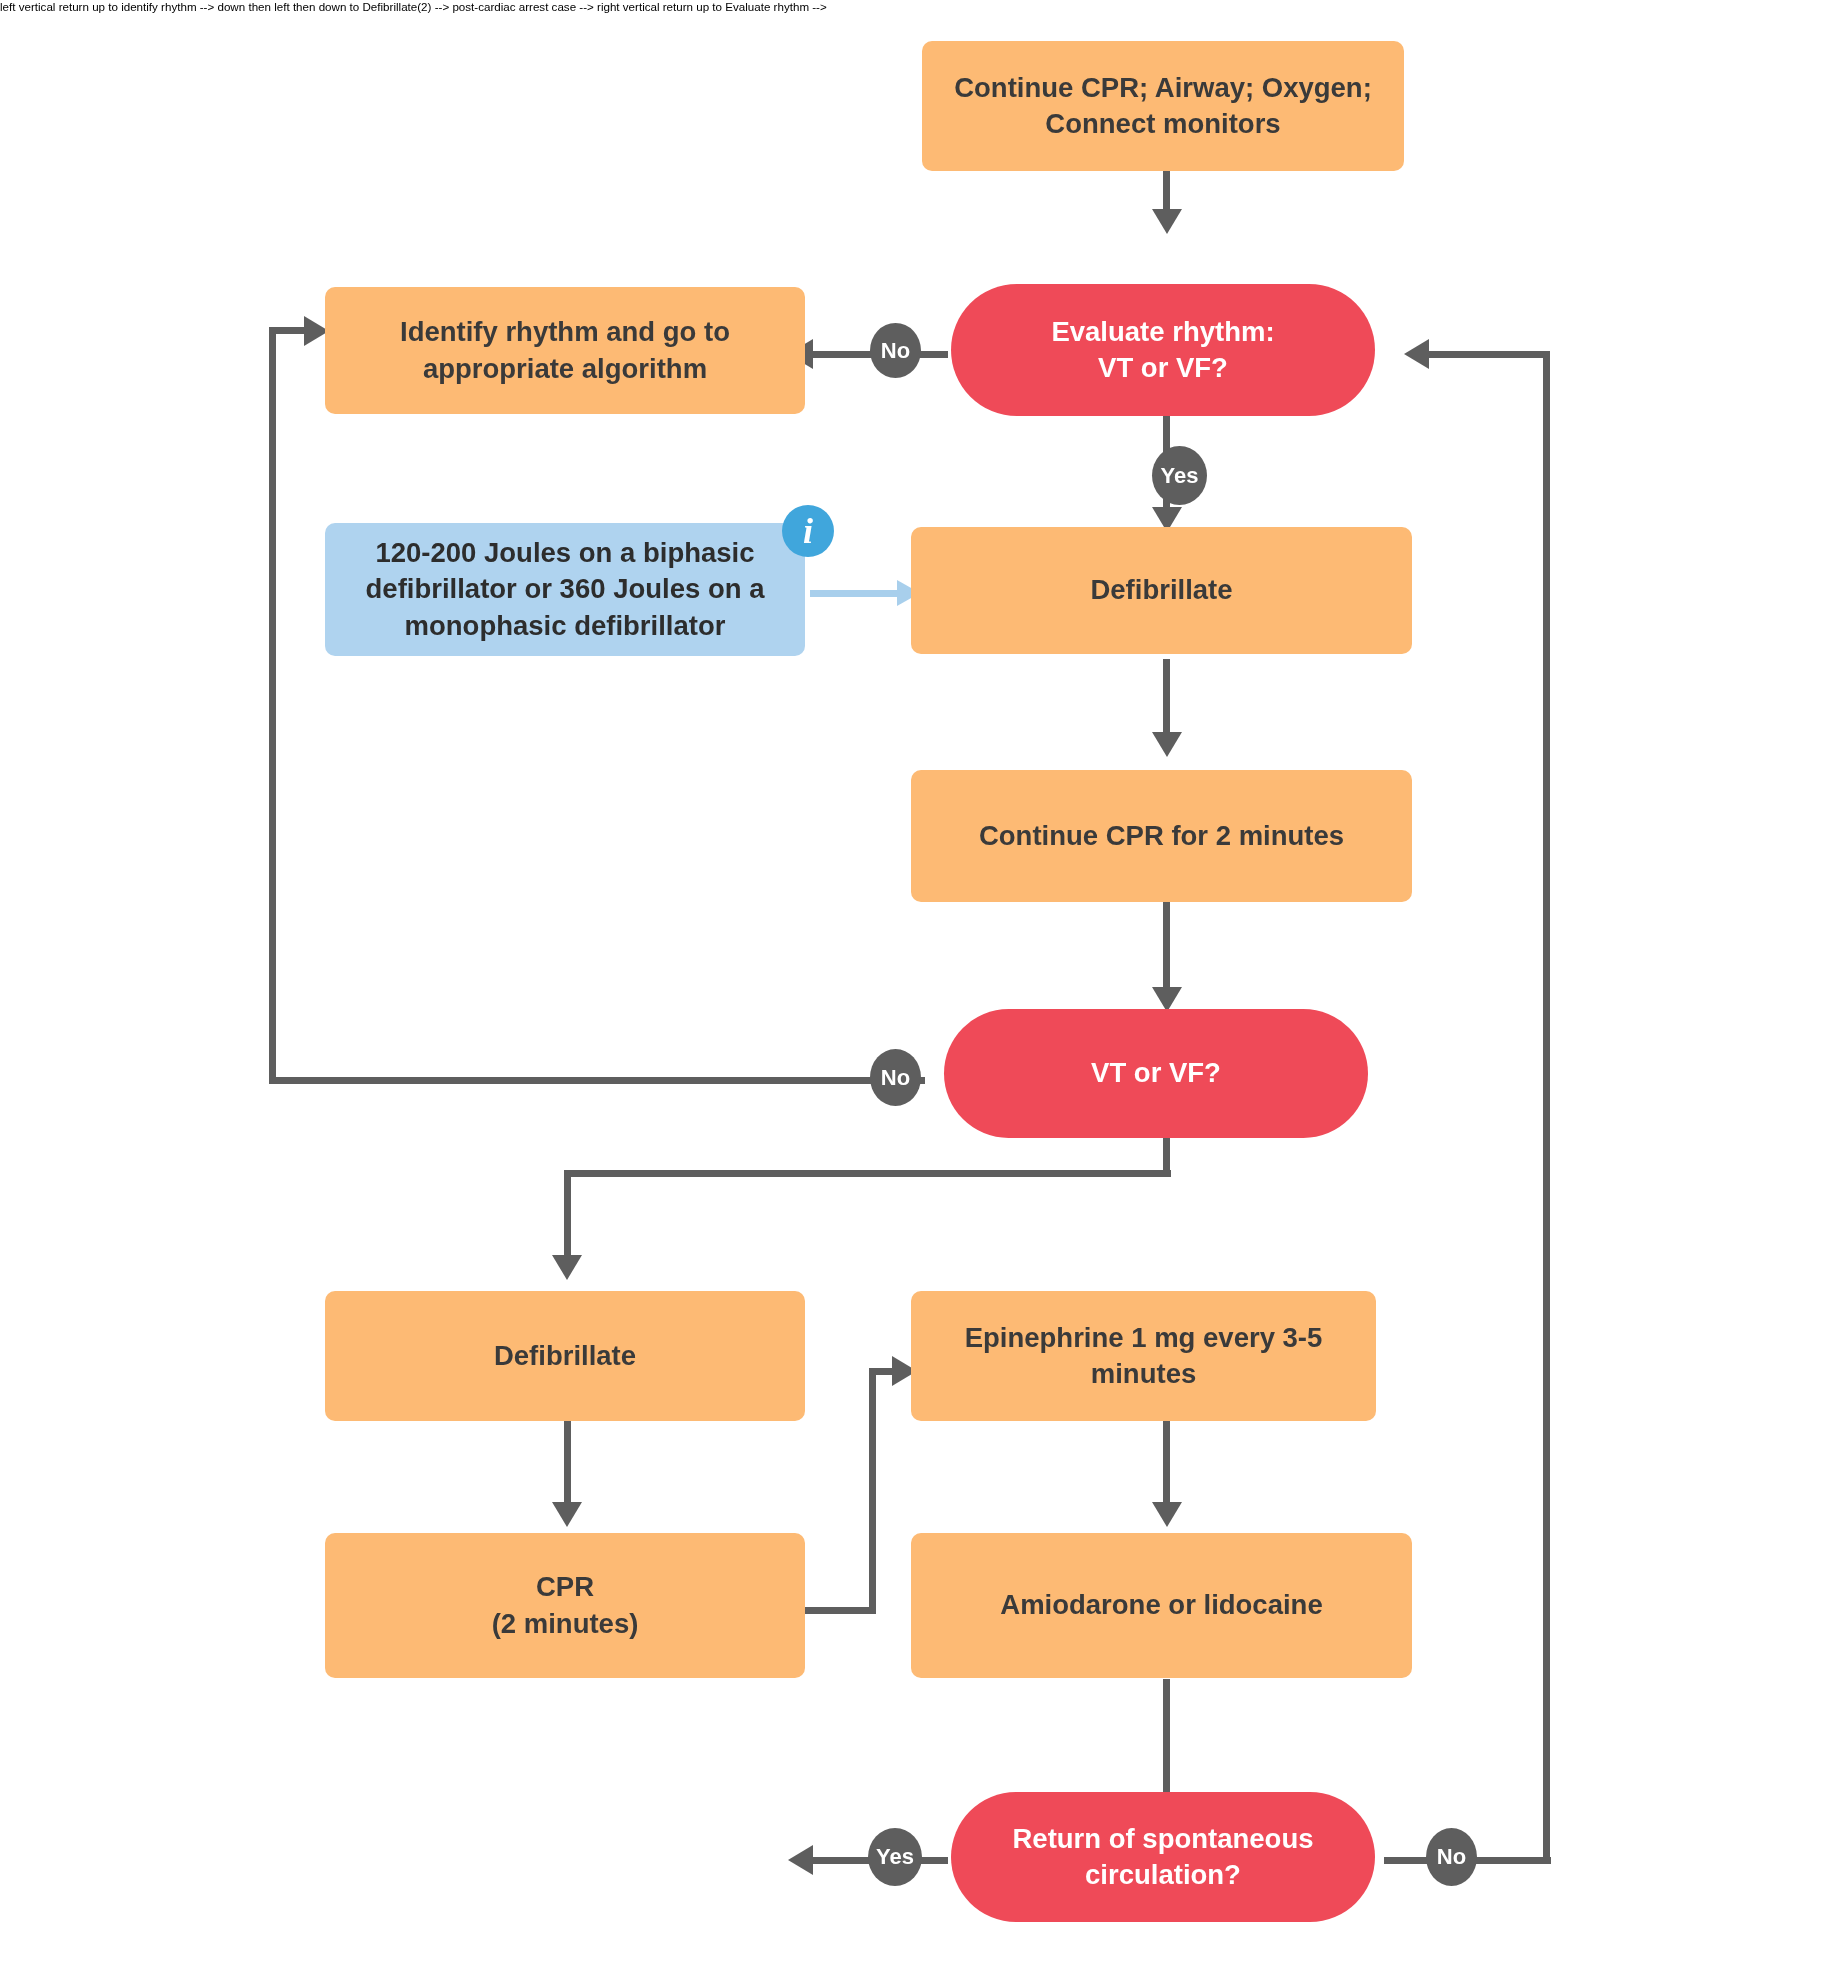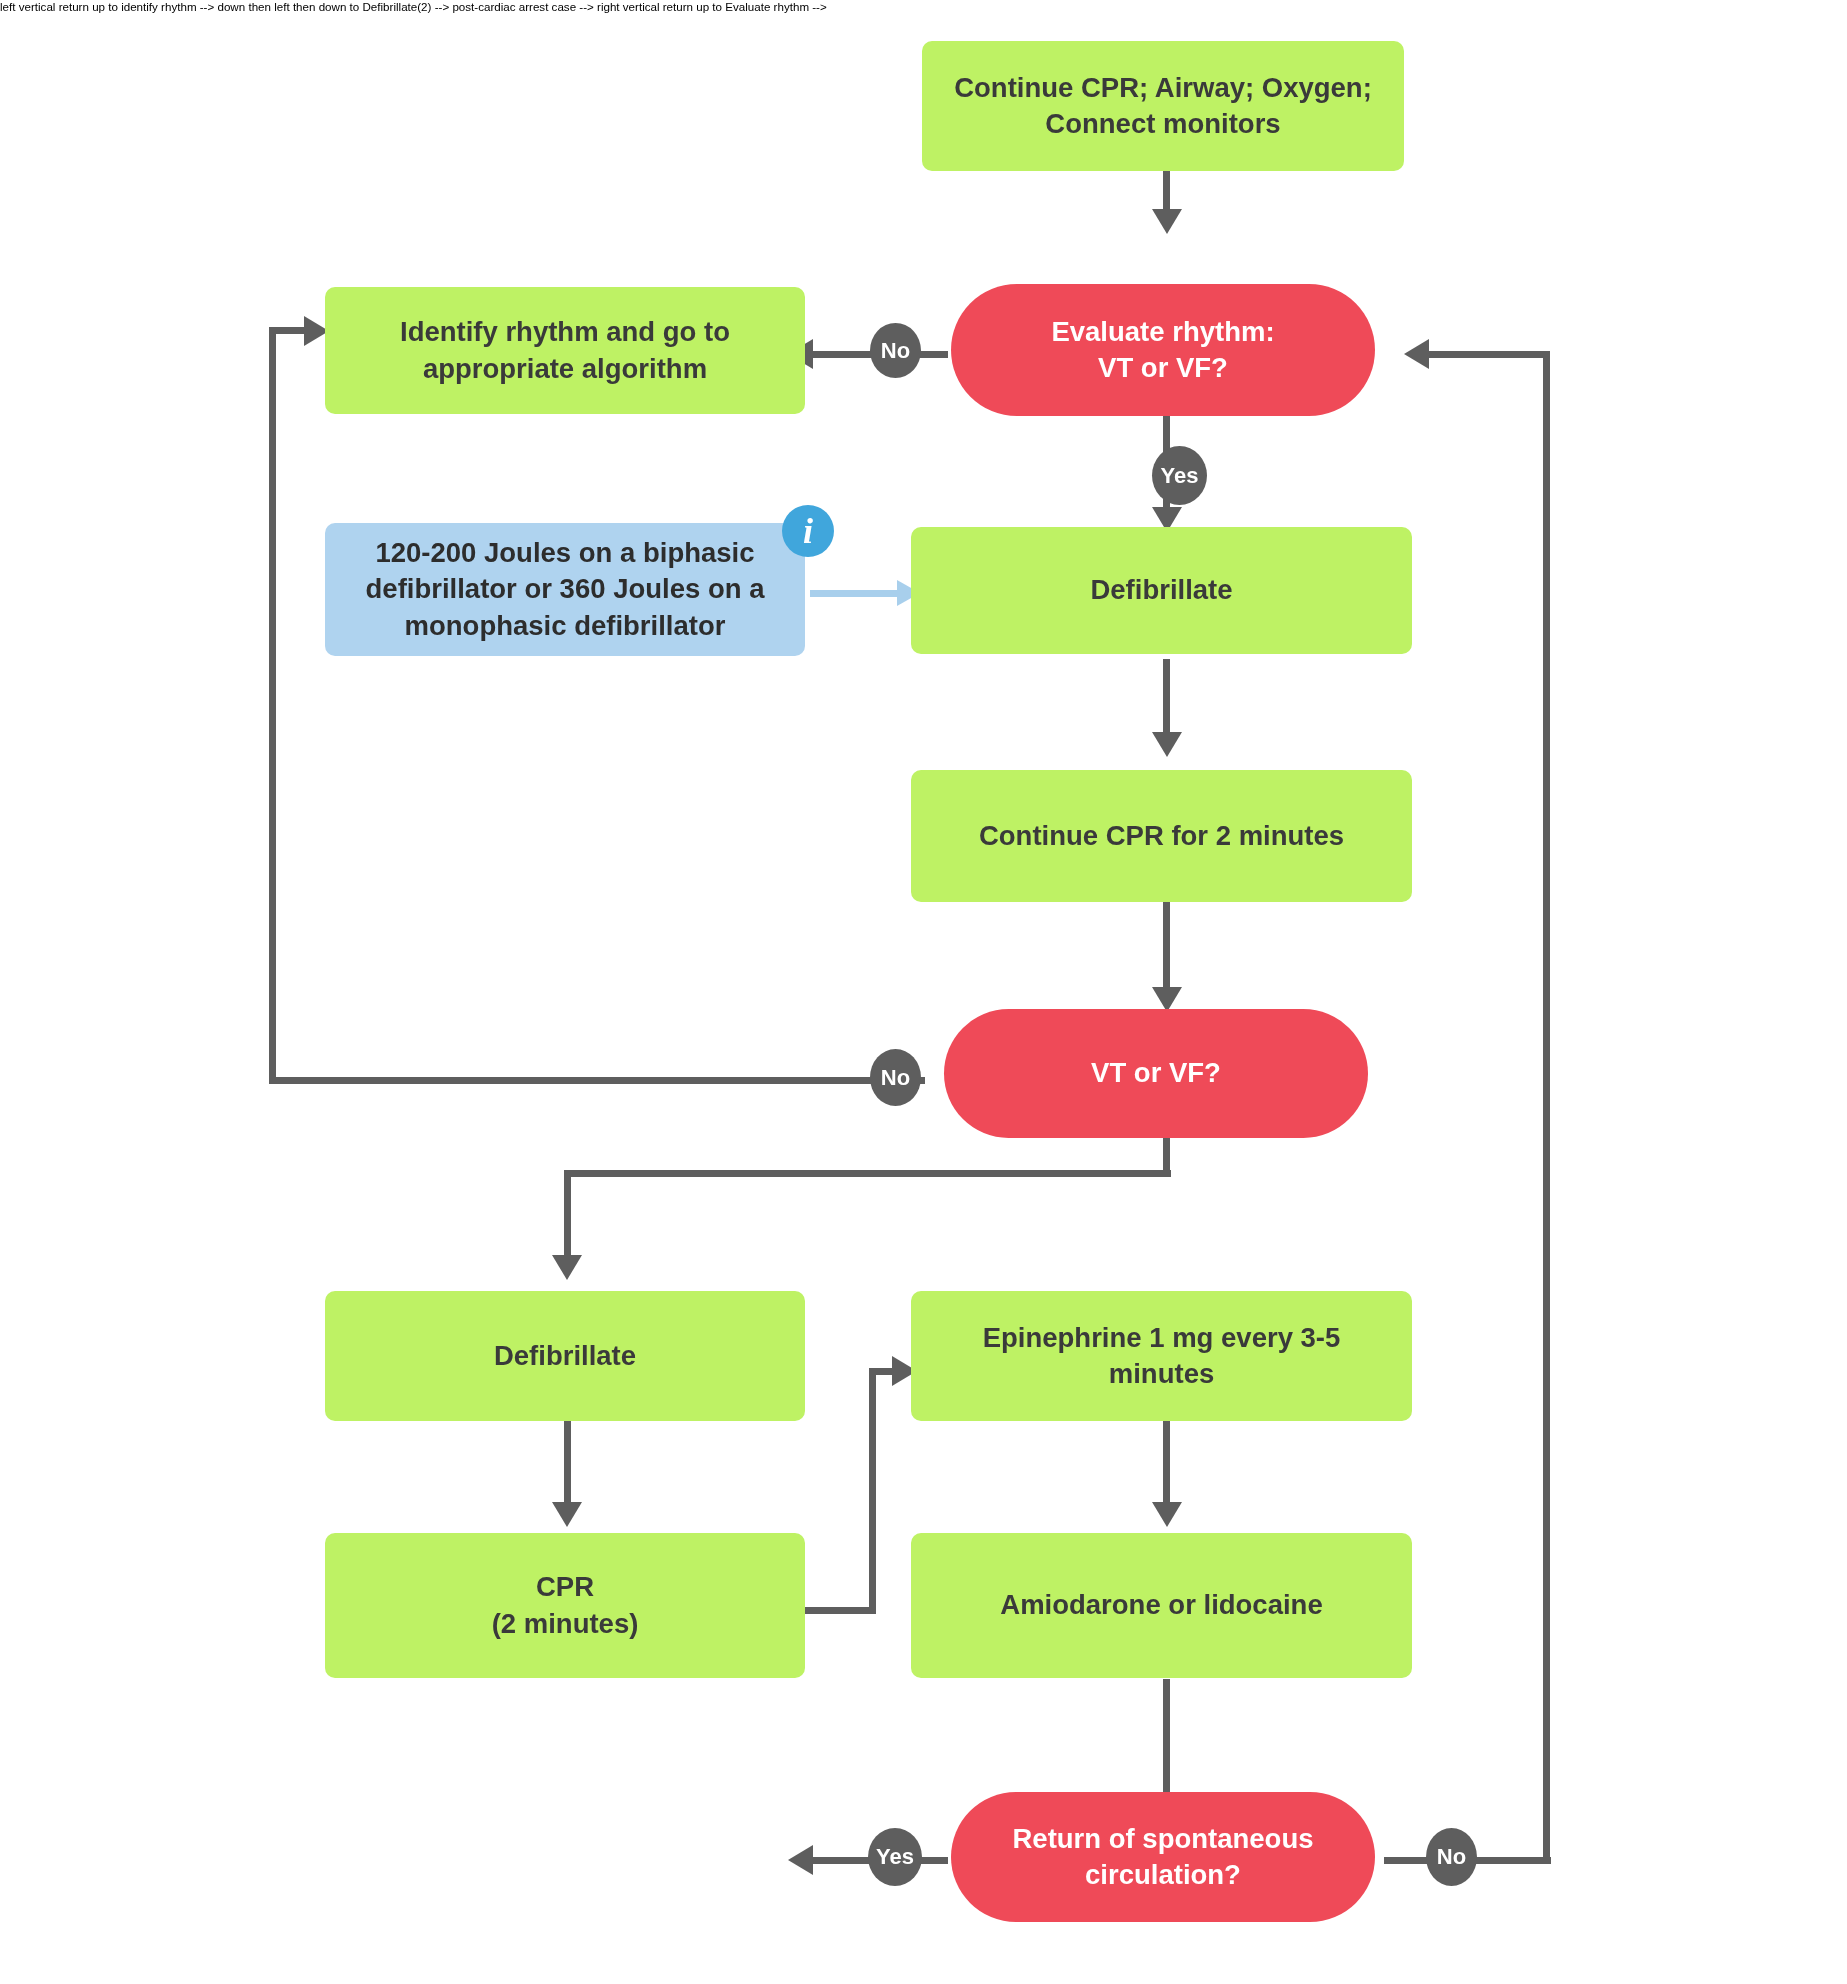--- a/index.html
+++ b/index.html
@@ -24,21 +24,21 @@
     box-sizing: border-box;
     display: flex;
     align-items: center;
     justify-content: center;
     text-align: center;
     font-weight: bold;
     line-height: 1.32;
     z-index: 5;
   }
   .node.process {
-    background: #bef264;
+    background: #fdba74;
     color: #3a3a3a;
     border-radius: 10px;
     font-size: 27.5px;
     padding: 7.2px 25px;
   }
   .node.decision {
     background: #ef4a58;
     color: #ffffff;
     border-radius: 724px;
     font-size: 27.5px;
@@ -246,21 +246,21 @@
 
   
   <div class="node process" style="left:325px; top:1533px; width:480px; height:145px;">
     <span class="nodetext">
       <span>CPR</span><br>
       <span>(2 minutes)</span>
     </span>
   </div>
 
   
-  <div class="node process" style="left:911px; top:1291px; width:501px; height:130px;">
+  <div class="node process" style="left:911px; top:1291px; width:465px; height:130px;">
     <span class="nodetext">Epinephrine 1 mg every 3-5 minutes</span>
   </div>
 
   
   <div class="node process" style="left:911px; top:1533px; width:501px; height:145px;">
     <span class="nodetext">Amiodarone or lidocaine</span>
   </div>
 
   
   <div class="node decision" style="left:951px; top:1792px; width:424px; height:130px;">

